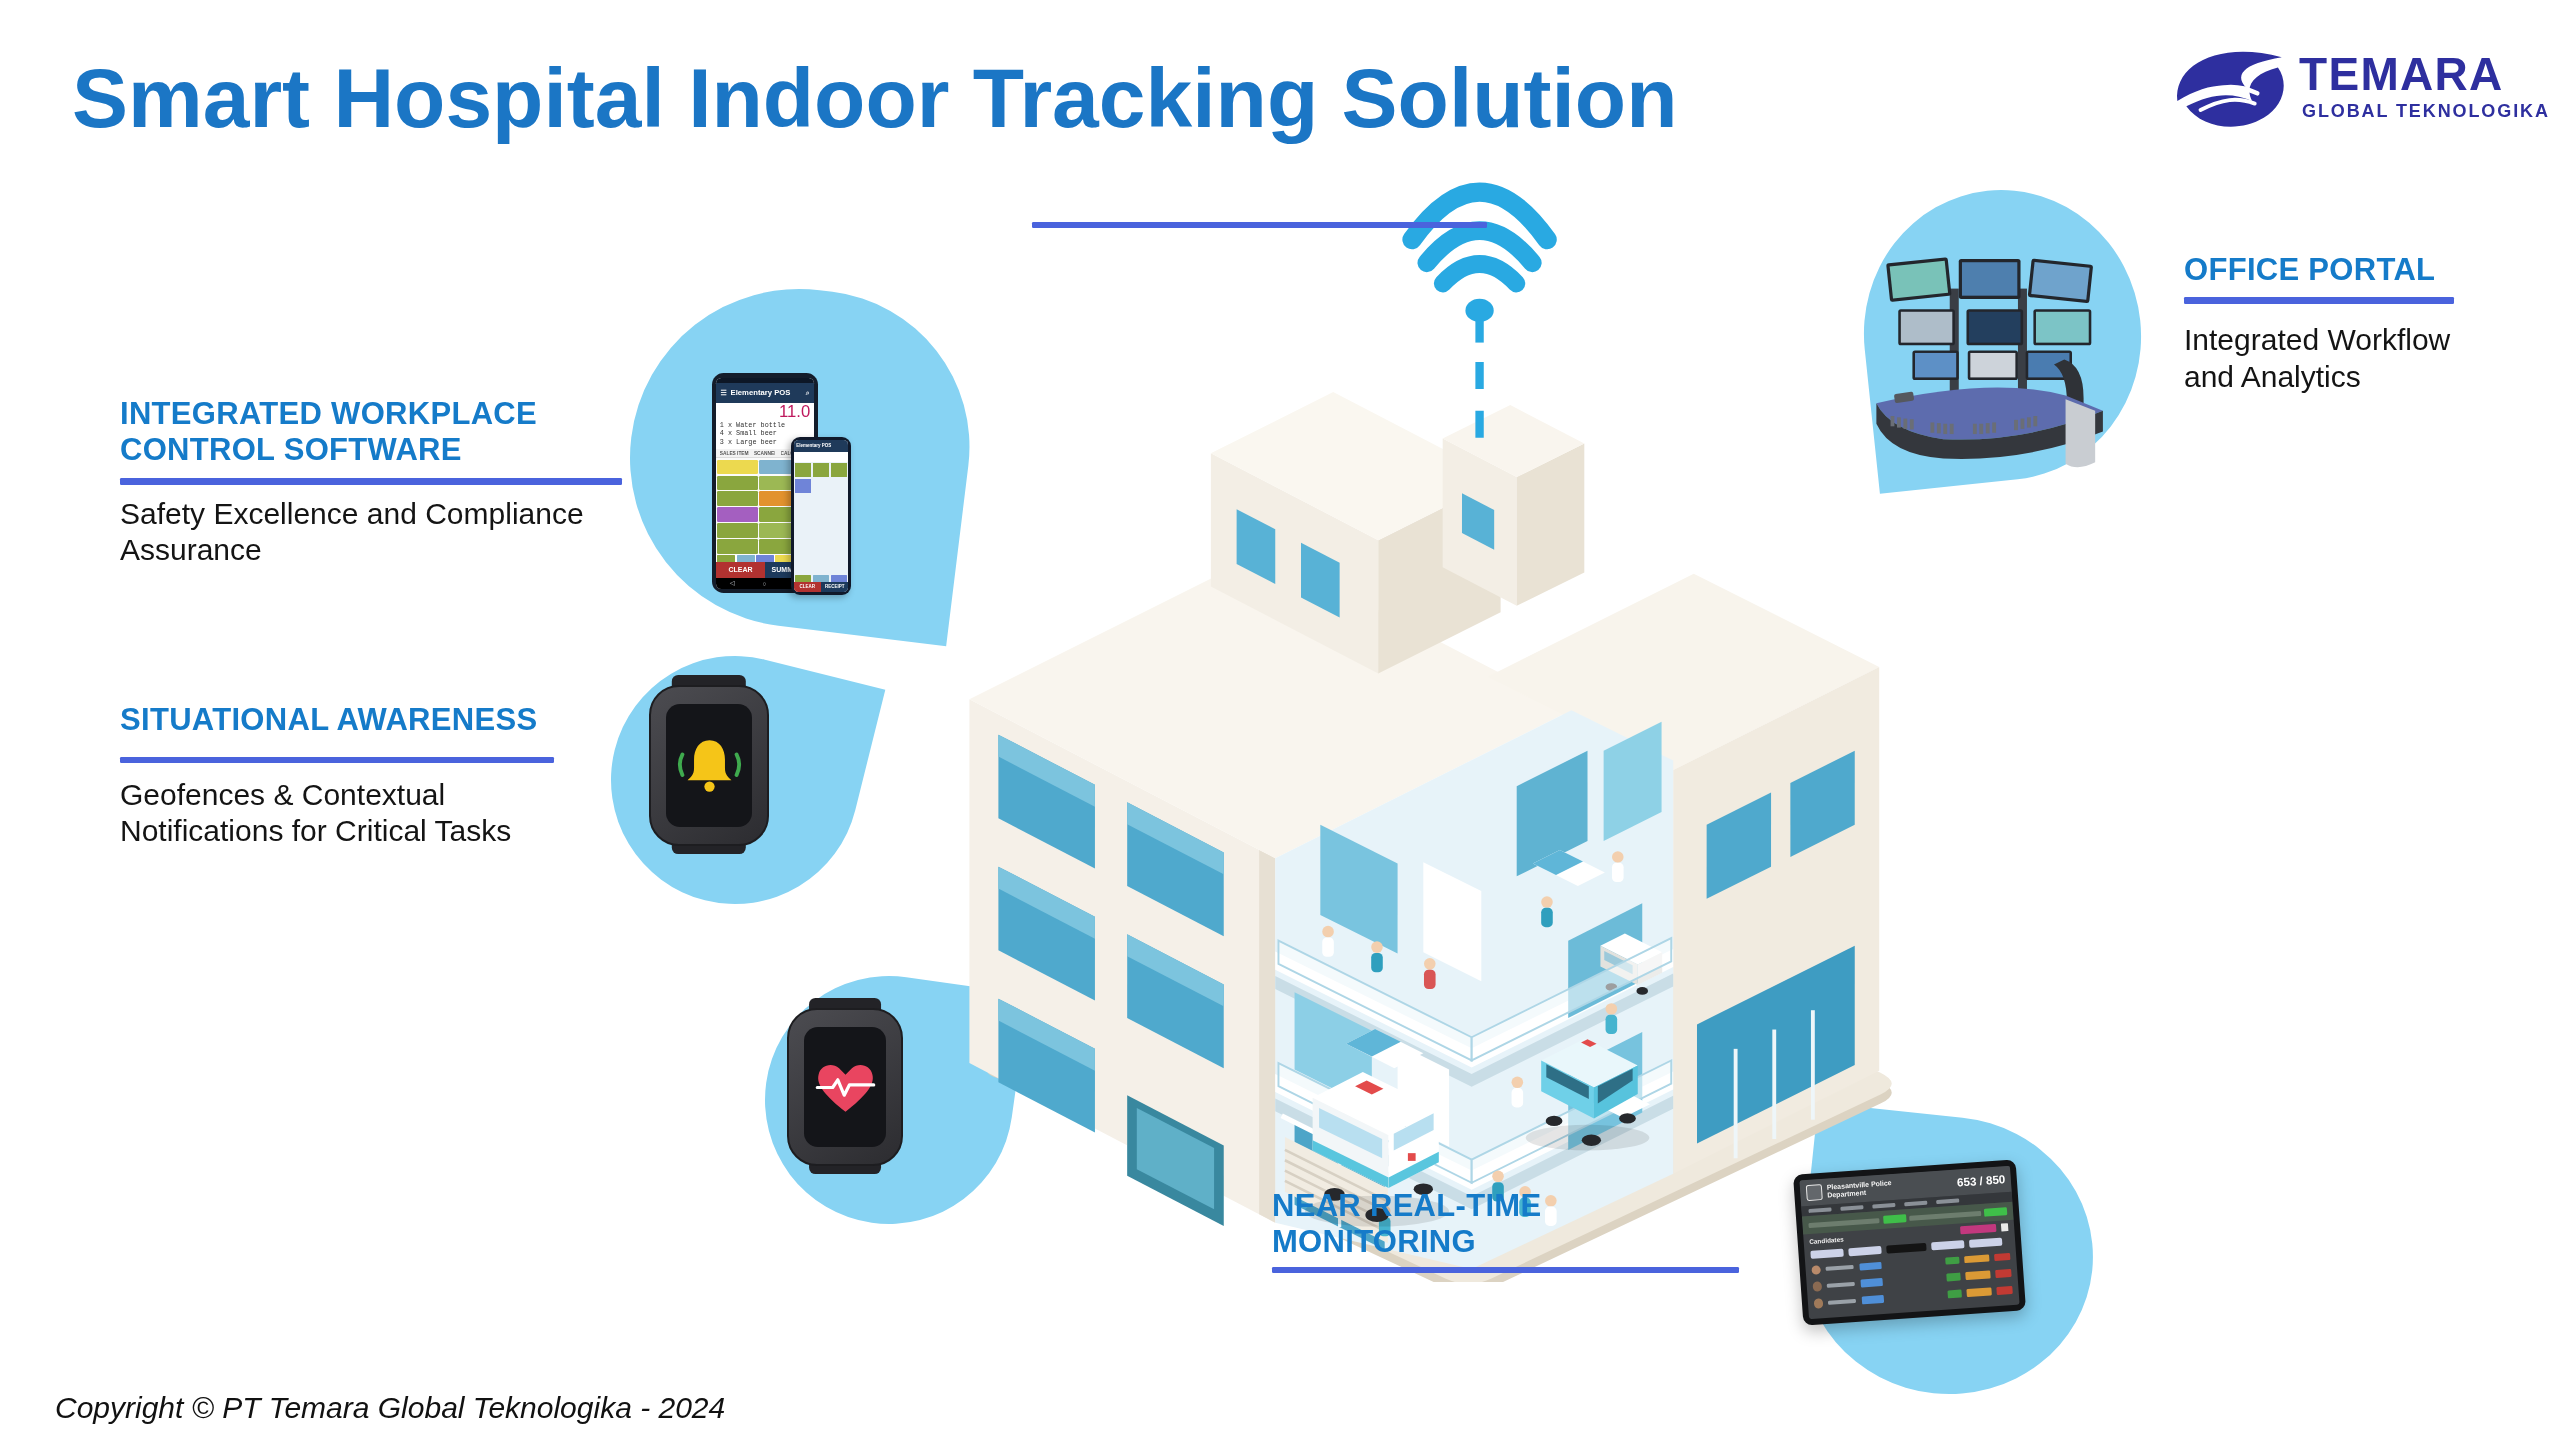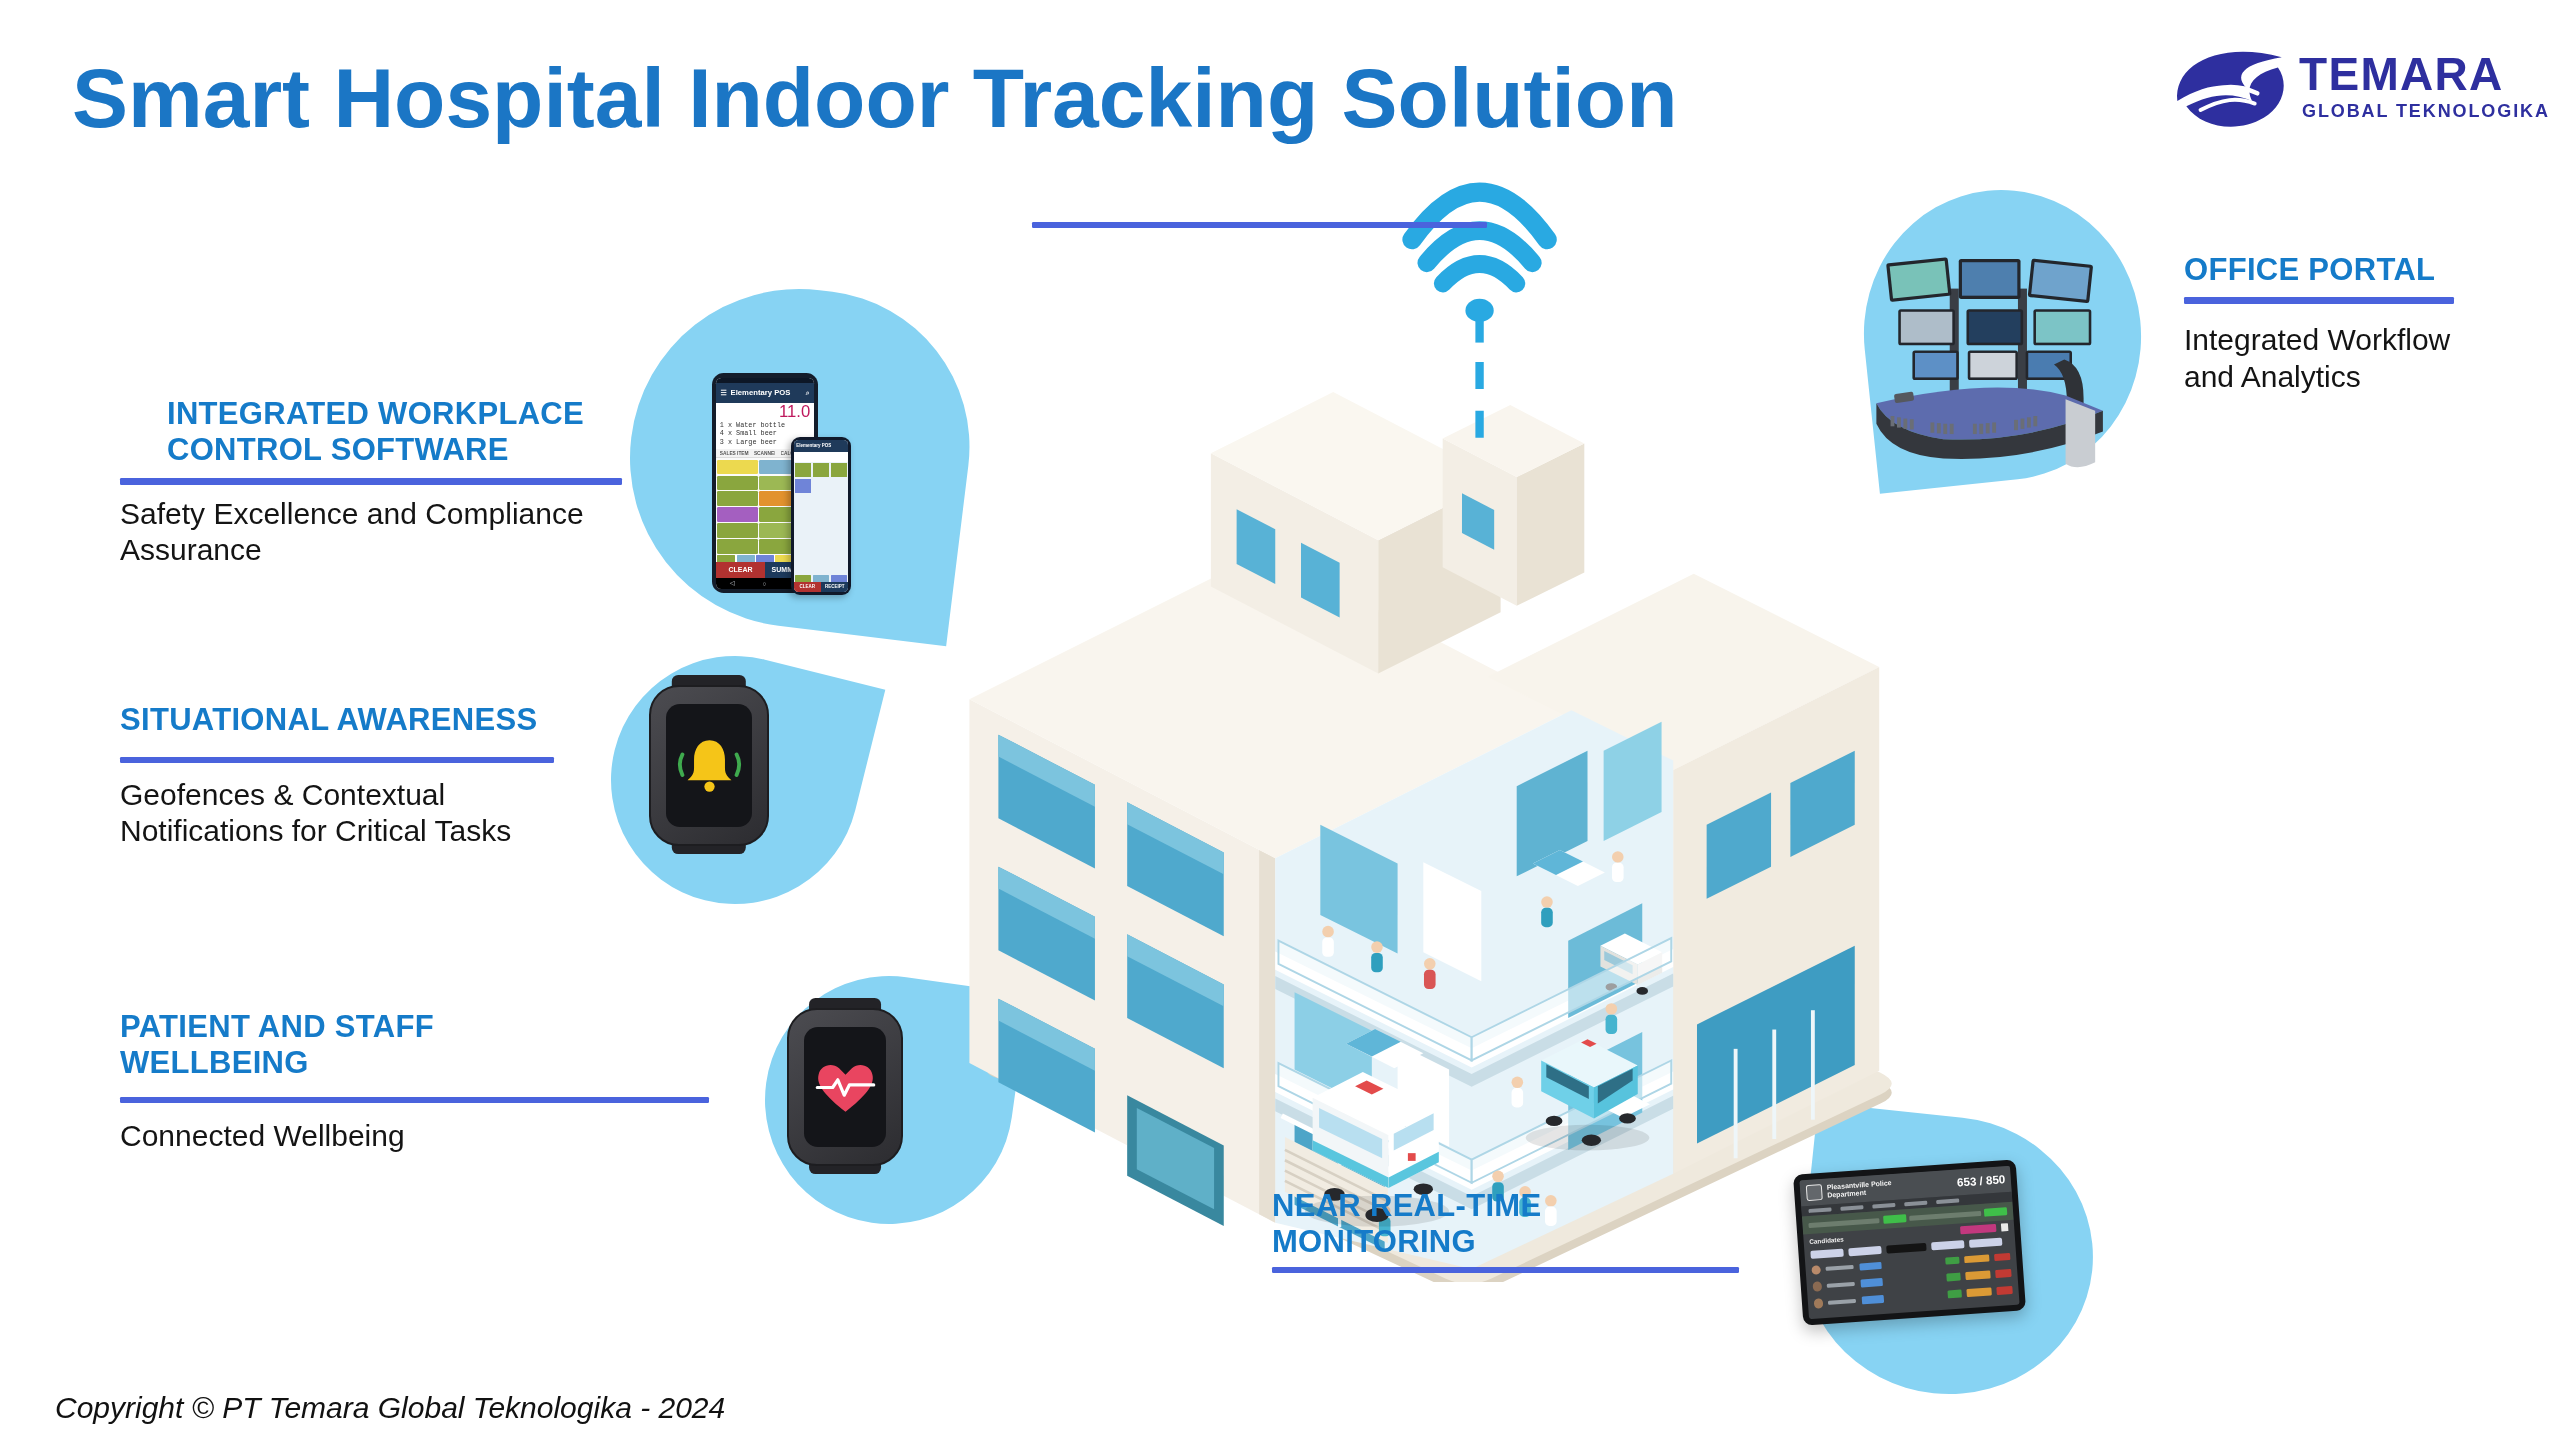--- a/index.html
+++ b/index.html
@@ -24,21 +24,21 @@
 
   #co-local{left:1032px;top:206px;width:489px;}
   #co-local .rule{margin-top:16px;width:455px;}
   #co-local p{margin-top:18px;width:489px;}
 
   #co-office{left:2184px;top:252px;width:386px;}
   #co-office .rule{margin-top:9.7px;width:270px;}
   #co-office p{margin-top:18.7px;width:322px;}
 
   #co-integrated{left:120px;top:396px;width:580px;}
-  #co-integrated h2{width:451px;margin-left:47px;}
+  #co-integrated h2{width:451px;}
   #co-integrated .rule{margin-top:11px;width:502px;}
   #co-integrated p{margin-top:11px;width:528px;}
 
   #co-situational{left:120px;top:702px;width:592px;}
   #co-situational .rule{margin-top:19.3px;width:434px;}
   #co-situational p{margin-top:13.5px;width:477px;}
 
   #co-patient{left:120px;top:1009px;width:612px;}
   #co-patient h2{width:386px;}
   #co-patient .rule{margin-top:16.7px;width:589px;}
@@ -591,25 +591,20 @@
       <div class="rule"></div>
       <p>Safety Excellence and Compliance Assurance</p>
     </div>
 
     <div class="callout" id="co-situational">
       <h2>SITUATIONAL AWARENESS</h2>
       <div class="rule"></div>
       <p>Geofences &amp; Contextual Notifications for Critical Tasks</p>
     </div>
 
-    <div class="callout" id="co-patient">
-      <h2>PATIENT AND STAFF WELLBEING</h2>
-      <div class="rule"></div>
-      <p>Connected Wellbeing</p>
-    </div>
 
     <div class="callout" id="co-nrt">
       <h2>NEAR REAL-TIME MONITORING</h2>
       <div class="rule"></div>
     </div>
 
     <p class="copyright">Copyright © PT Temara Global Teknologika - 2024</p>
   </div>
 
 </div>

